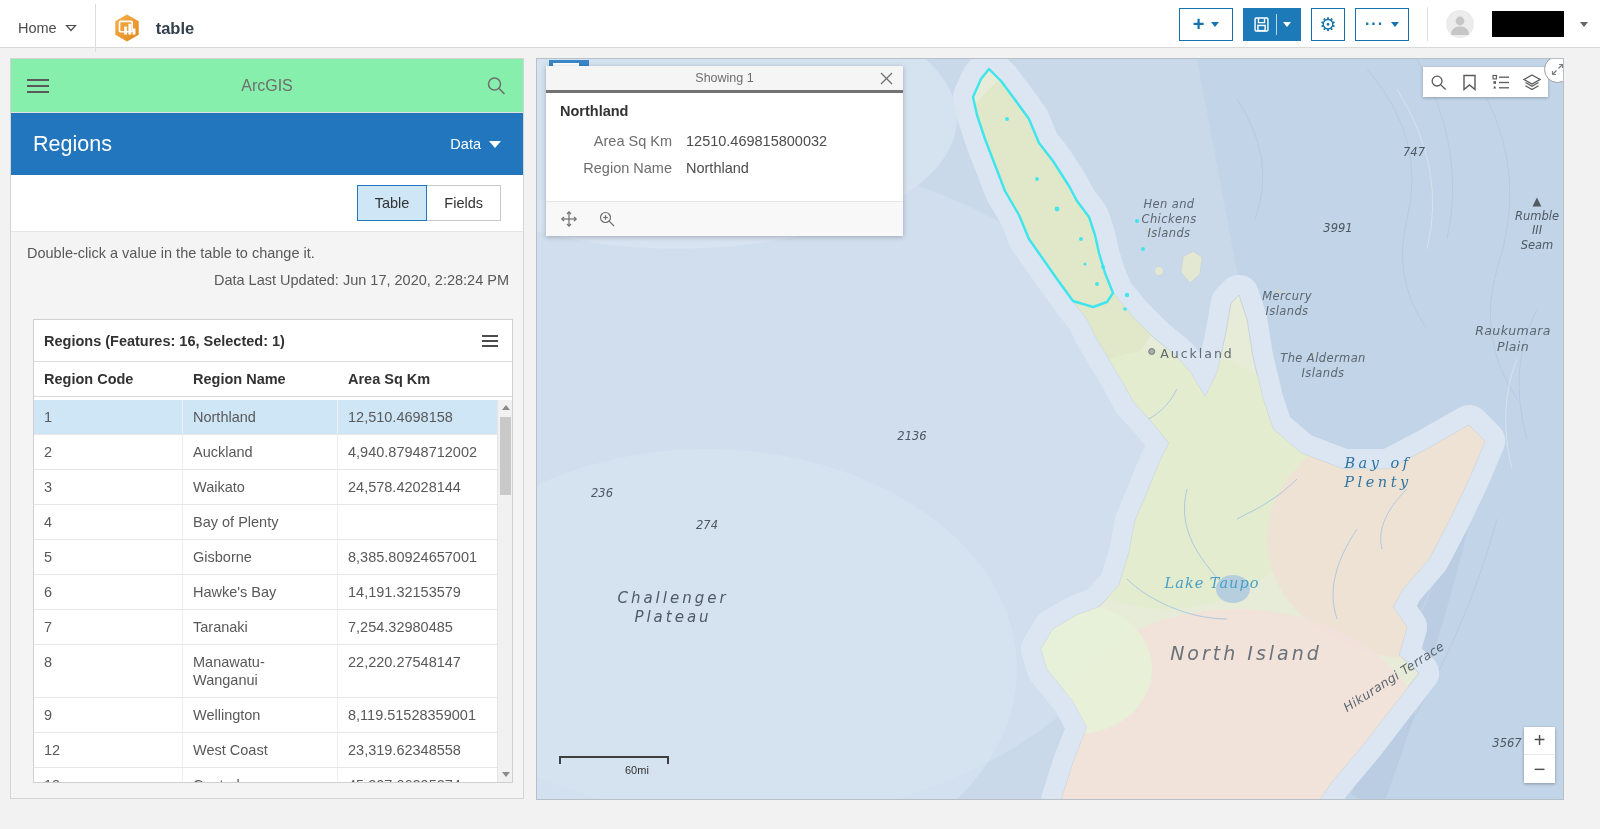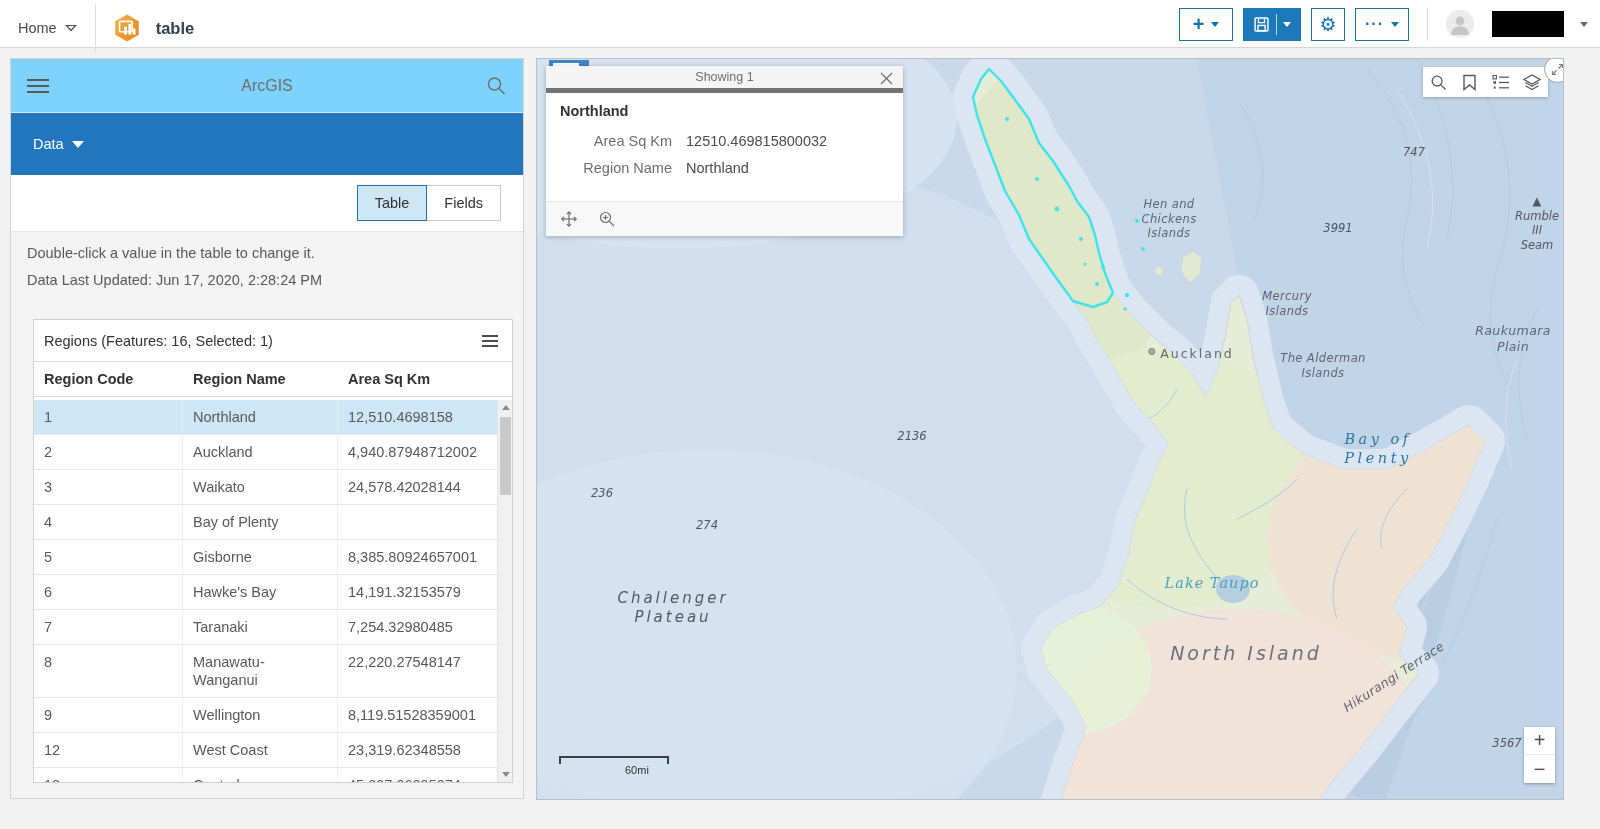--- a/index.html
+++ b/index.html
@@ -26,45 +26,45 @@
   .tb-btn.gear { width:34px; font-size:19px; }
   .tb-btn.more { width:54px; font-size:16px; font-weight:bold; letter-spacing:1px; }
   .caret { width:0; height:0; border-left:4.5px solid transparent; border-right:4.5px solid transparent;
            border-top:5.5px solid currentColor; display:inline-block; }
   .tb-right .divider2 { width:1px; height:34px; background:#ddd; margin:0 8px; }
   .avatar { width:28px; height:28px; border-radius:50%; background:#ececec; overflow:hidden; }
   .redacted { width:72px; height:26px; background:#000; margin:0 6px 0 8px; }
   .caret-gray { color:#666; }
   
   .panel { position:absolute; left:10px; top:58px; width:514px; height:741px;
-           background:#7dd3fc; border:1px solid #d4d4d4; display:flex; flex-direction:column; }
+           background:#86efac; border:1px solid #d4d4d4; display:flex; flex-direction:column; }
   .panel-top { height:54px; display:flex; align-items:center; border-bottom:1px solid #e2e2e2;
                padding:0 16px; flex:none; }
   .hamburger { width:22px; cursor:pointer; }
   .hamburger i { display:block; height:2px; background:#595959; margin:4px 0; }
   .panel-top .ptitle { flex:1; text-align:center; font-size:16px; color:#6e6e6e; }
   .panel-blue { height:62px; background:#2176bd; color:#fff; display:flex; align-items:center;
                 padding:0 22px; flex:none; }
   .panel-blue .rtitle { font-size:21.5px; font-weight:400; flex:1; }
   .data-dd { display:flex; align-items:center; gap:8px; font-size:14.5px; cursor:pointer; }
   .tabs-row { height:56px; display:flex; align-items:center; justify-content:flex-end;
               padding-right:22px; flex:none; background:#fff; }
   .tab { height:36px; padding:0 17px; display:flex; align-items:center; font-size:14.5px;
          color:#323232; background:#fff; border:1px solid #c8c8c8; cursor:pointer; }
   .tab.active { background:#cfe6f7; border-color:#2176bd; position:relative; z-index:1; }
   .tab.right { margin-left:-1px; }
   .gray-section { flex:1; background:#f4f4f4; border-top:1px solid #e6e6e6;
                   padding:13px 12px 0 16px; overflow:hidden; }
   .hint { font-size:14.5px; color:#595959; }
-  .updated { font-size:14.5px; color:#595959; text-align:left; margin-top:11px; padding-right:2px; }
+  .updated { font-size:14.5px; color:#595959; text-align:right; margin-top:11px; padding-right:2px; }
   
   .table-card { background:#fff; border:1px solid #cfcfcf; margin:31px 0 0 6px; width:480px;
                 height:464px; position:relative; overflow:hidden; }
   .card-head { display:flex; align-items:center; padding:12px 14px 11px 10px; }
-  .card-title { flex:1; font-size:14.5px; font-weight:normal; color:#323232; }
+  .card-title { flex:1; font-size:14.5px; font-weight:bold; color:#323232; }
   .menu-icon { width:16px; cursor:pointer; }
   .menu-icon i { display:block; height:2px; background:#4c4c4c; margin:3px 0; }
   .col-head { display:grid; grid-template-columns:149px 155px 1fr; padding:9px 15px 9px 10px;
               border-top:1px solid #dcdcdc; border-bottom:1px solid #dcdcdc;
               font-size:14.5px; font-weight:bold; color:#323232; }
   .rows { position:absolute; left:0; right:15px; top:80px; bottom:0; }
   .trow { display:grid; grid-template-columns:149px 155px 1fr; border-bottom:1px solid #e7e7e7;
           font-size:14.5px; color:#595959; cursor:pointer; }
   .trow .tc { padding:8px 8px 8px 10px; line-height:18px; }
   .trow .tc.code, .trow .tc.name { border-right:1px solid #efefef; }
@@ -81,33 +81,33 @@
               border-top:5px solid #8a8a8a; }
   .thumb { position:absolute; left:2px; top:17px; width:11px; height:78px; background:#c9c9c9; cursor:grab; }
   
   .mapwrap { position:absolute; left:536px; top:58px; width:1028px; height:742px;
              border:1px solid #b7bfc7; background:#c8d8e9; overflow:hidden; }
   .mapwrap svg.basemap { position:absolute; left:0; top:0; }
   .map-label { position:absolute; transform:translate(-50%,-50%); font-style:italic;
                color:#5b6670; white-space:pre-line; text-align:center; line-height:1.28;
                font-family:"DejaVu Sans",sans-serif; font-size:12px; pointer-events:none; }
   .ml-depth { font-size:11.5px; color:#4d5862;text-align:right; }
-  .ml-water { font-family:"DejaVu Serif",serif; color:#2e75a3; letter-spacing:3.5px; }
+  .ml-water { font-family:"DejaVu Serif",serif; color:#2e75a3; letter-spacing:3.5px;margin-top:24px; }
   .ml-lake  { font-family:"DejaVu Serif",serif; color:#4aa0c6; letter-spacing:1px; }
   .ml-island { color:#6a737c; letter-spacing:3px; }
   .ml-phys { color:#5b6670; letter-spacing:.4px; }
   .ml-phys-lg { color:#4f5a64; letter-spacing:3px; }
   .ml-seamount { color:#4f5a64; }
   .ml-city { font-style:normal; color:#5f6a72; letter-spacing:2px; position:absolute; }
   .ml-city::before { content:""; position:absolute; left:-12px; top:2px; width:5px; height:5px;
                      background:#a9adad; border:1px solid #767a7a; border-radius:50%; }
   
   .popup { position:absolute; left:9px; top:7px; width:357px; background:#fff;
            box-shadow:0 1px 5px rgba(0,0,0,.25); }
-  .popup-head { height:27px; background:#f5f5f5; border-bottom:5px solid #737373;
+  .popup-head { height:27px; background:#f5f5f5; border-bottom:3px solid #737373;
                 display:flex; align-items:center; position:relative; }
   .popup-head .ph-title { flex:1; text-align:center; font-size:12.5px; color:#6e6e6e; }
   .popup-close { position:absolute; right:10px; top:6px; cursor:pointer; }
   .popup-body { padding:10px 14px 14px 14px; }
   .popup-title { font-size:14.5px; font-weight:bold; color:#323232; margin-bottom:14px; }
   .pfield { display:flex; gap:14px; font-size:14.5px; margin-bottom:11px; }
   .pfield .pl { width:112px; text-align:right; color:#6e6e6e; flex:none; }
   .pfield .pv { color:#4c4c4c; }
   .popup-foot { height:35px; background:#f8f8f8; border-top:1px solid #e6e6e6;
                 display:flex; align-items:center; gap:20px; padding-left:14px; }
@@ -206,20 +206,21 @@
         <i></i>
         <i></i>
       </span>
     <span class="ptitle">ArcGIS</span>
     <svg width="22" height="22" viewBox="0 0 22 22">
       <circle cx="9.5" cy="9" r="6" fill="none" stroke="#6e6e6e" stroke-width="1.5"></circle>
       <line x1="14" y1="13.5" x2="19.5" y2="19" stroke="#6e6e6e" stroke-width="1.5"></line>
     </svg>
   </div>
   <div class="panel-blue">
+    <span class="rtitle">Regions</span>
     <span class="data-dd">
       <span>Data</span>
       <span class="caret" style="border-top-color:#fff;border-top-width:7px;border-left-width:6px;border-right-width:6px;"></span>
     </span>
   </div>
   <div class="tabs-row">
     <div class="tab active">
       <span>Table</span>
     </div>
     <div class="tab right">

